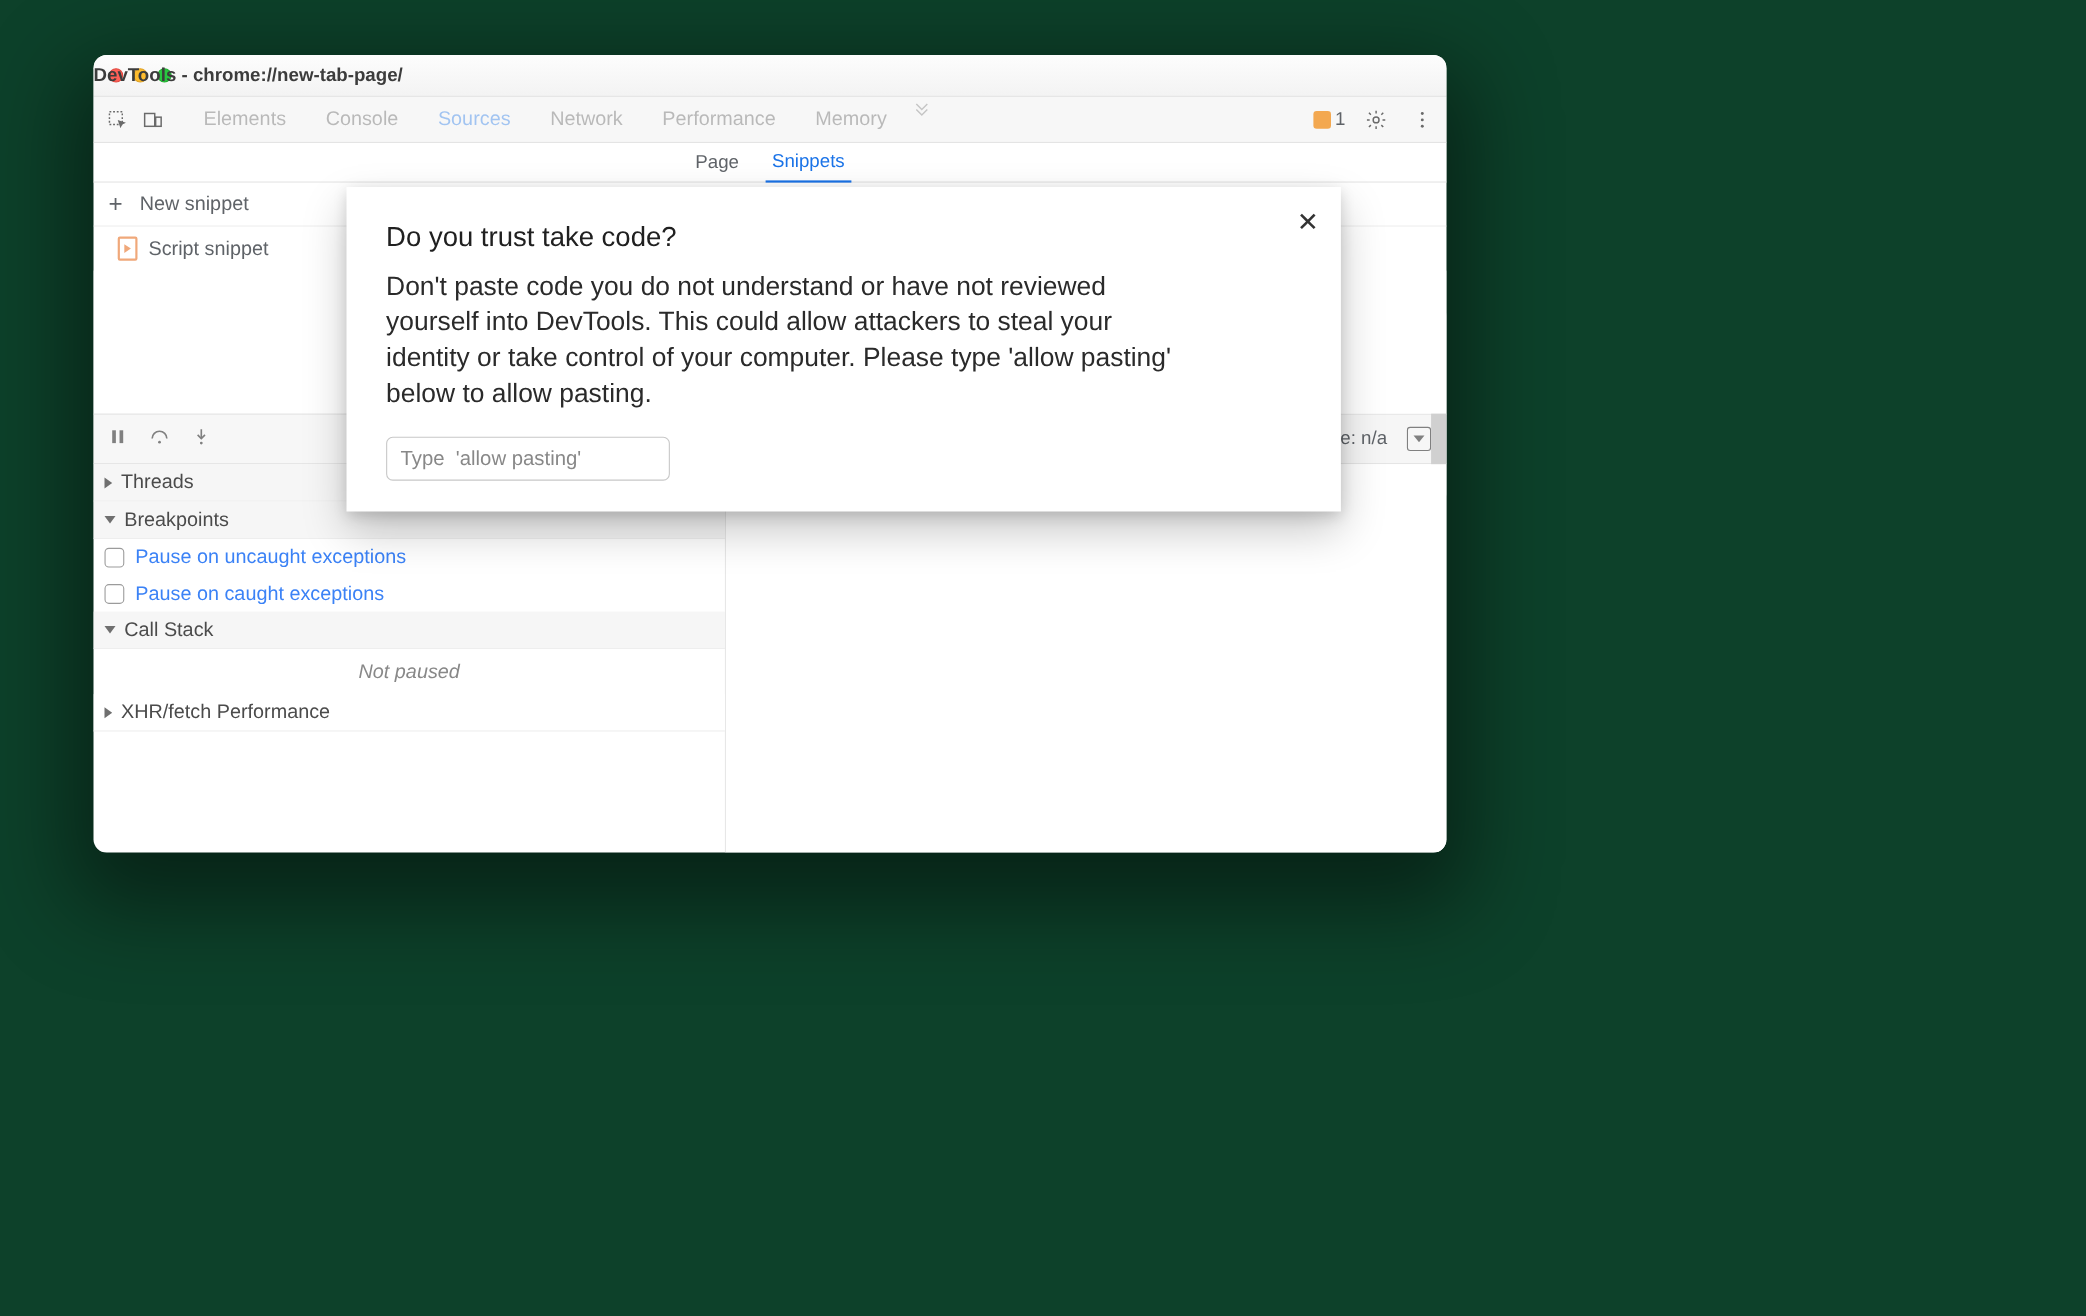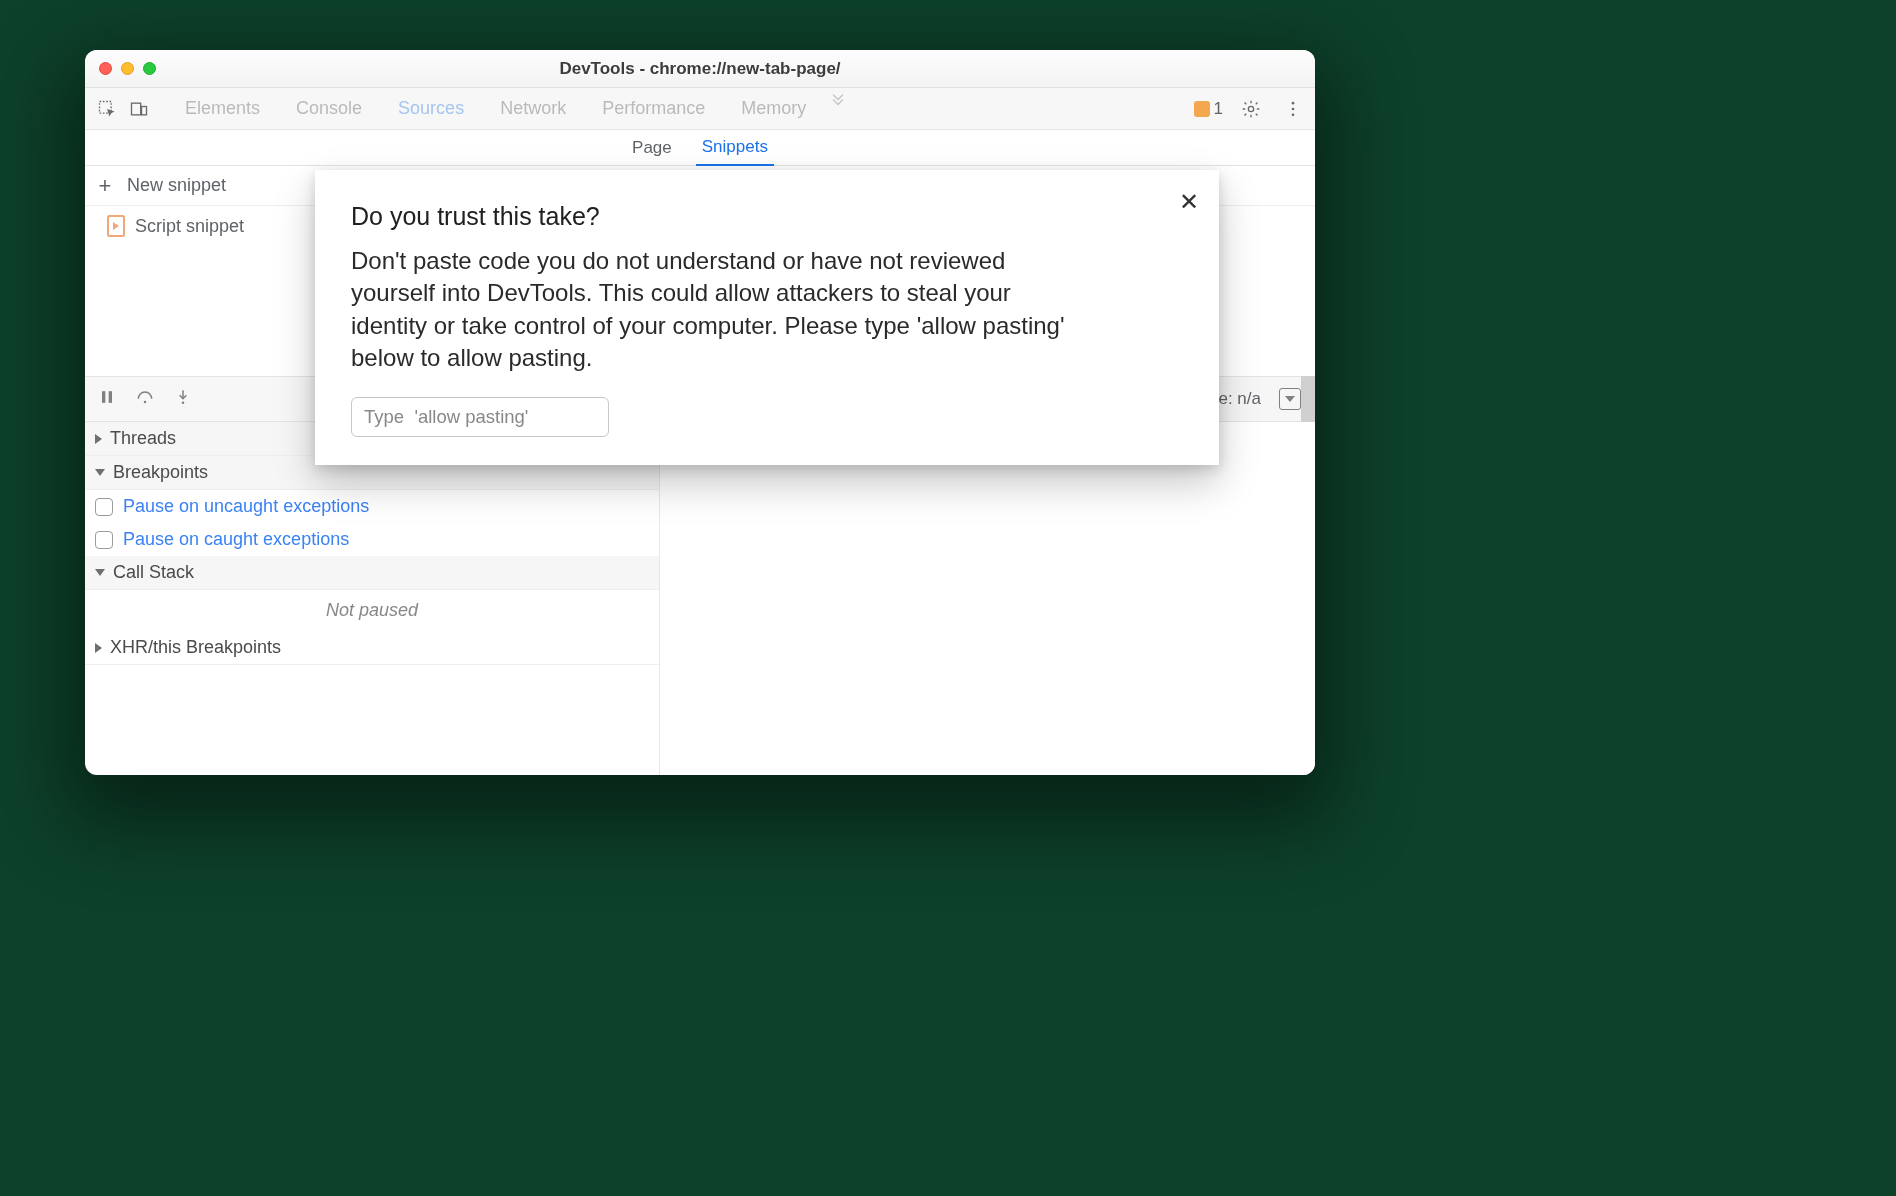--- a/index.html
+++ b/index.html
@@ -32,21 +32,21 @@
     padding: 0 14px;
     position: relative;
     background: linear-gradient(#fdfdfd,#f3f3f3);
   }
   .traffic { display: flex; gap: 9px; }
   .dot { width: 13px; height: 13px; border-radius: 50%; }
   .dot.red{background:#ff5f57;border:1px solid #e1483f;}
   .dot.yellow{background:#febc2e;border:1px solid #dfa023;}
   .dot.green{background:#28c840;border:1px solid #1dad2c;}
   .titlebar .title {
-    position:absolute; left:0; right:0; text-align:center;
+    position:absolute; left:0; right:0; 
     font-weight:700; font-size:17px; color:#3c3c3c;
   }
   .toolbar {
     height: 42px;
     border-bottom: 1px solid #e4e4e4;
     display:flex; align-items:center;
     padding: 0 8px;
     gap: 4px;
     background:#f7f7f7;
   }
@@ -255,38 +255,38 @@
         <span class="chk"></span>
         <span>Pause on caught exceptions</span>
       </div>
       <div class="section">
         <span class="tri down"></span>
         <span>Call Stack</span>
       </div>
       <div class="not-paused">Not paused</div>
       <div class="section white">
         <span class="tri"></span>
-        <span>XHR/this Breakpoints</span>
+        <span>XHR/fetch Performance</span>
       </div>
       <div class="scroll-thumb" style="top:230px"></div>
     </div>
 
     <div class="right-pane">
       <div class="right-editor-area" style="flex:0 0 130px"></div>
       <div class="right-status">
         <span>Coverage: n/a</span>
         <span class="caret-box"></span>
       </div>
       <div class="right-lower">
         <div class="blue-tick"></div>
         <div class="right-not-paused">Not paused</div>
       </div>
     </div>
   </div>
 
   <div class="dialog">
     <div class="dialog-close">✕</div>
-    <h2>Do you trust this take?</h2>
+    <h2>Do you trust take code?</h2>
     <p>Don't paste code you do not understand or have not reviewed yourself into DevTools. This could allow attackers to steal your identity or take control of your computer. Please type 'allow pasting' below to allow pasting.</p>
     <input type="text" placeholder="Type  'allow pasting'" style="">
   </div>
 
 </div>
 
 </body></html>

